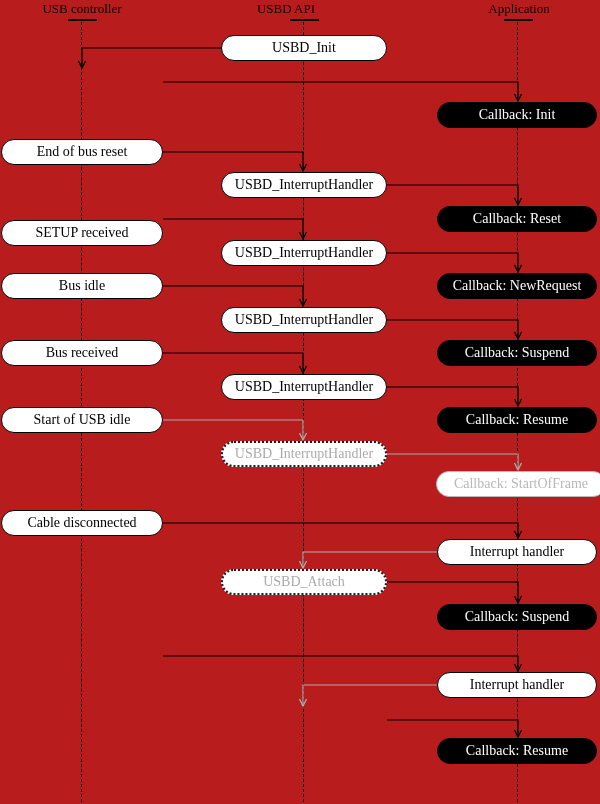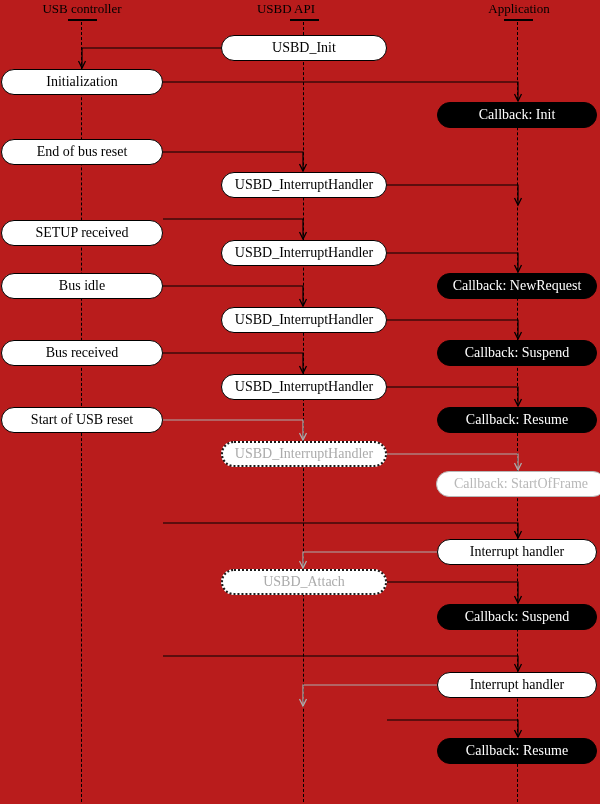--- a/index.html
+++ b/index.html
@@ -75,35 +75,36 @@
     </g>
     <g fill="none" stroke="#ababab" stroke-width="1.2">
       <path d="M163,420 H303 V440" marker-end="url(#mg)"></path>
       <path d="M387,454 H518 V470" marker-end="url(#mg)"></path>
       <path d="M437,552 H303 V568" marker-end="url(#mg)"></path>
       <path d="M437,685 H303 V706" marker-end="url(#mg)"></path>
     </g>
   </svg>
 
   <div class="node col-m" style="top:35px">USBD_Init</div>
-  <div class="node col-l" style="top:69px">Initialization</div>
   <div class="node col-l" style="top:139px">End of bus reset</div>
   <div class="node col-r filled" style="top:102px">Callback: Init</div>
   <div class="node col-m" style="top:172px">USBD_InterruptHandler</div>
   <div class="node col-l" style="top:220px">SETUP received</div>
+  <div class="node col-r filled" style="top:206px">Callback: Reset</div>
   <div class="node col-m" style="top:240px">USBD_InterruptHandler</div>
   <div class="node col-r filled" style="top:273px">Callback: NewRequest</div>
   <div class="node col-l" style="top:273px">Bus idle</div>
   <div class="node col-m" style="top:307px">USBD_InterruptHandler</div>
   <div class="node col-l" style="top:340px">Bus received</div>
   <div class="node col-r filled" style="top:340px">Callback: Suspend</div>
   <div class="node col-m" style="top:374px">USBD_InterruptHandler</div>
-  <div class="node col-l" style="top:407px">Start of USB reset</div>
+  <div class="node col-l" style="top:407px">Start of USB idle</div>
   <div class="node col-r filled" style="top:407px">Callback: Resume</div>
   <div class="node col-m ghost" style="top:441px">USBD_InterruptHandler</div>
   <div class="node col-rw faded" style="top:471px">Callback: StartOfFrame</div>
+  <div class="node col-l" style="top:510px">Cable disconnected</div>
   <div class="node col-r" style="top:539px">Interrupt handler</div>
   <div class="node col-m ghost" style="top:569px">USBD_Attach</div>
   <div class="node col-r filled" style="top:604px">Callback: Suspend</div>
   <div class="node col-r" style="top:672px">Interrupt handler</div>
   <div class="node col-r filled" style="top:738px">Callback: Resume</div>
 
 </div>
 
 </body></html>

